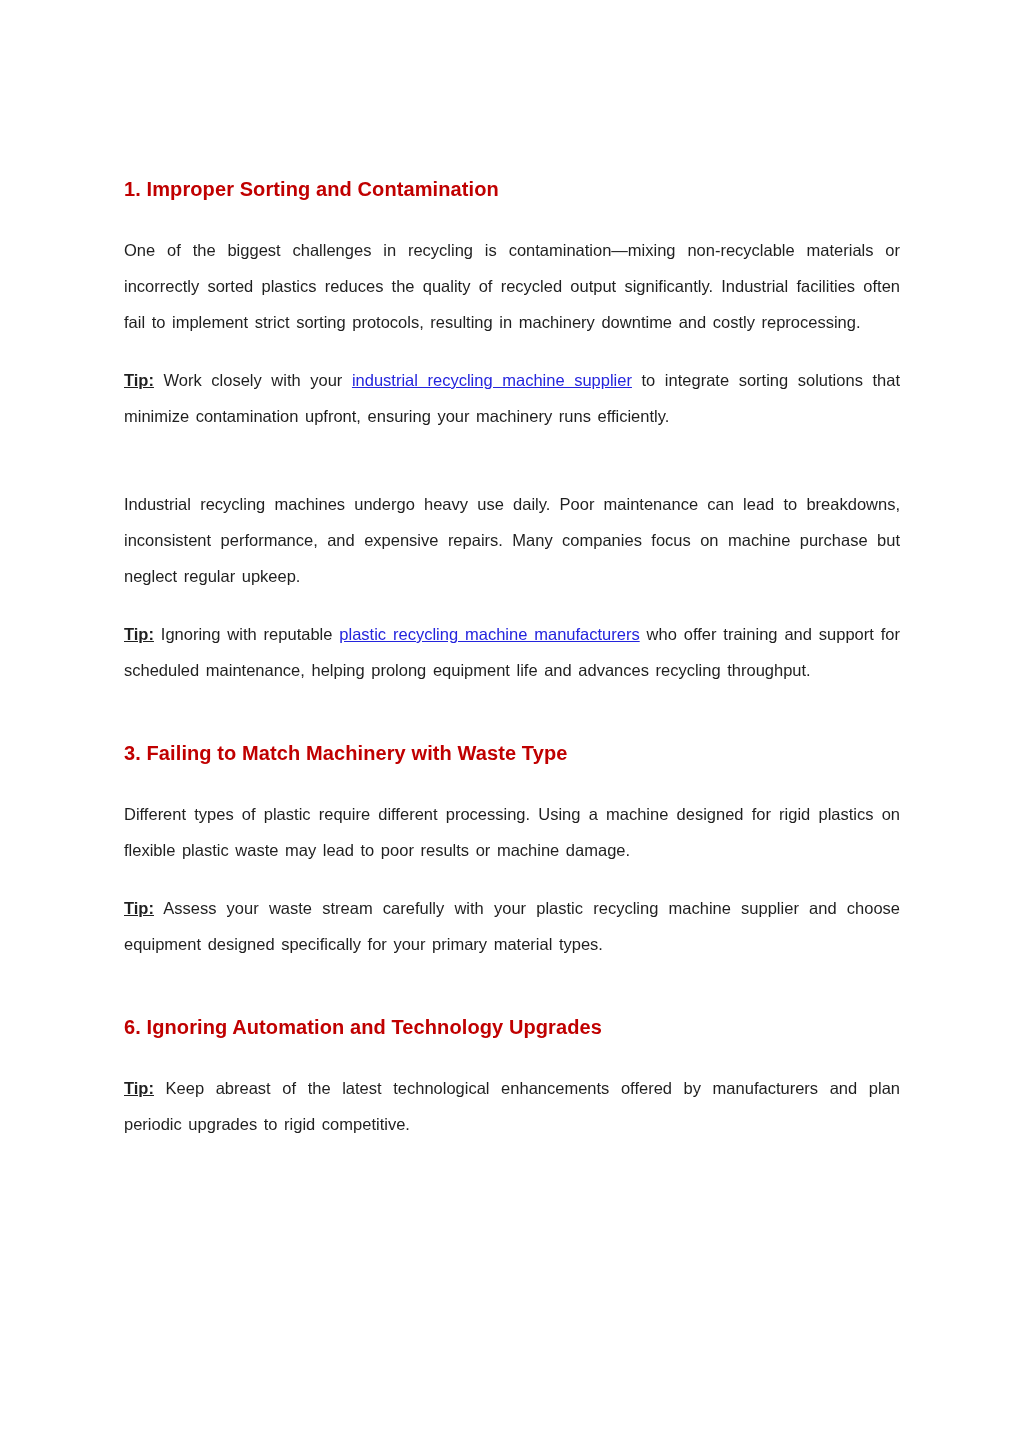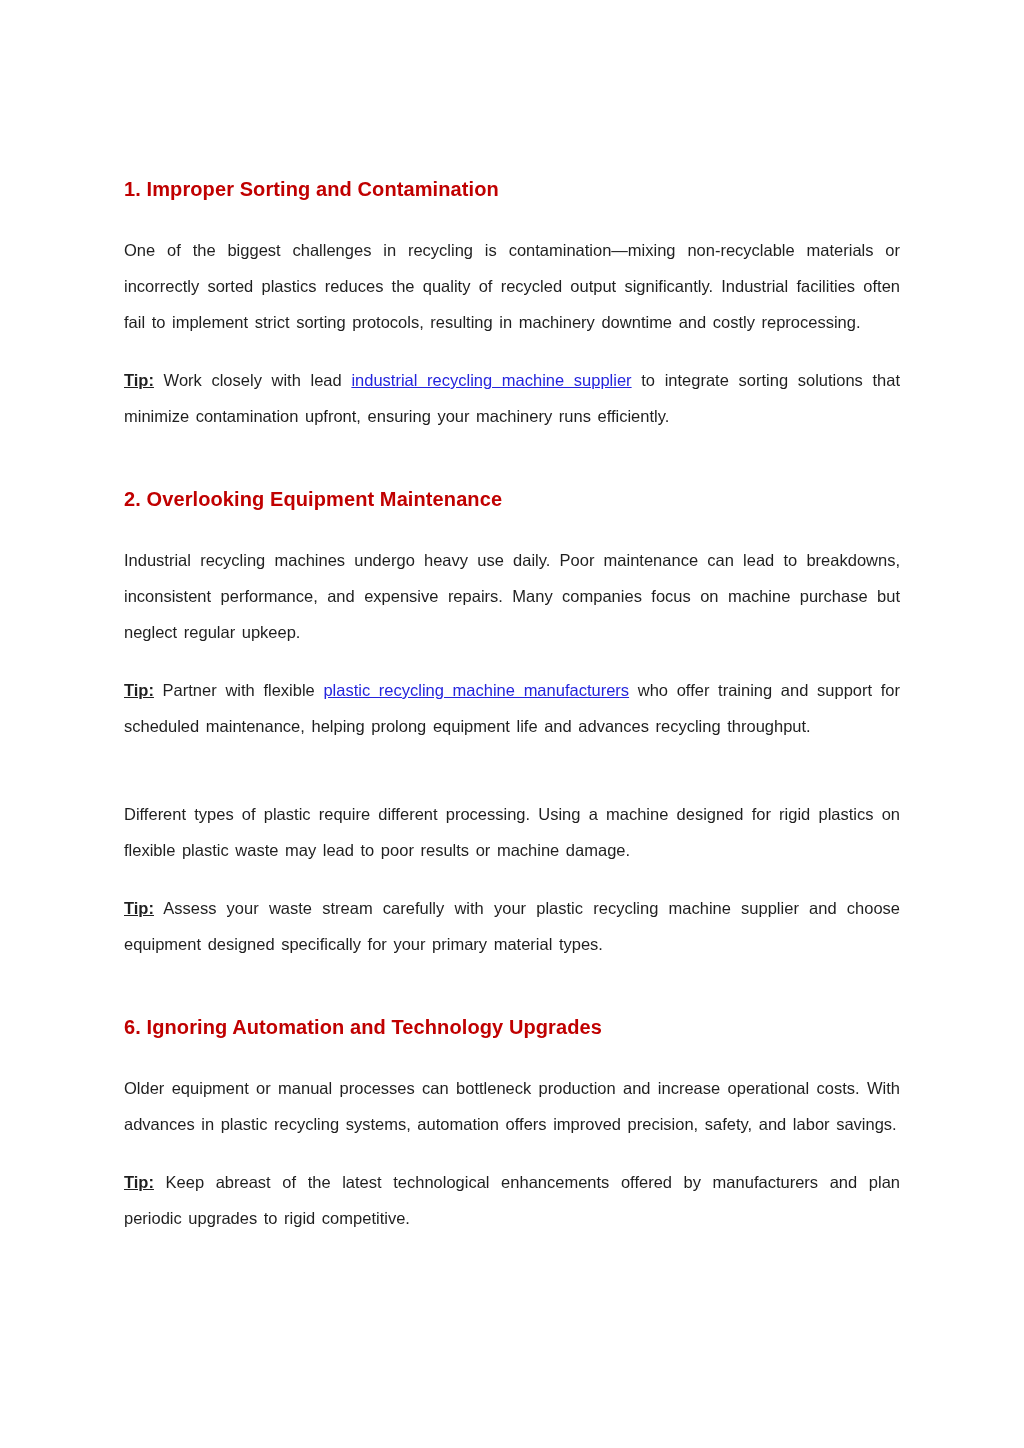--- a/index.html
+++ b/index.html
@@ -46,33 +46,32 @@
   }
 </style>
 </head>
 <body>
 
 <div class="page">
 
   <section class="doc-section">
     <h2 class="heading">1. Improper Sorting and Contamination</h2>
     <p class="body-para">One of the biggest challenges in recycling is contamination—mixing non-recyclable materials or incorrectly sorted plastics reduces the quality of recycled output significantly. Industrial facilities often fail to implement strict sorting protocols, resulting in machinery downtime and costly reprocessing.</p>
-    <p class="tip-para"><strong class="tip-label">Tip:</strong><span> Work closely with lead </span><a class="link" href="#">industrial recycling machine supplier</a><span> to integrate sorting solutions that minimize contamination upfront, ensuring your machinery runs efficiently.</span></p>
+    <p class="tip-para"><strong class="tip-label">Tip:</strong><span> Work closely with your </span><a class="link" href="#">industrial recycling machine supplier</a><span> to integrate sorting solutions that minimize contamination upfront, ensuring your machinery runs efficiently.</span></p>
   </section>
 
   <section class="doc-section">
-    <h2 class="heading">2. Overlooking Equipment Maintenance</h2>
     <p class="body-para">Industrial recycling machines undergo heavy use daily. Poor maintenance can lead to breakdowns, inconsistent performance, and expensive repairs. Many companies focus on machine purchase but neglect regular upkeep.</p>
-    <p class="tip-para"><strong class="tip-label">Tip:</strong><span> Partner with flexible </span><a class="link" href="#">plastic recycling machine manufacturers</a><span> who offer training and support for scheduled maintenance, helping prolong equipment life and advances recycling throughput.</span></p>
+    <p class="tip-para"><strong class="tip-label">Tip:</strong><span> Ignoring with reputable </span><a class="link" href="#">plastic recycling machine manufacturers</a><span> who offer training and support for scheduled maintenance, helping prolong equipment life and advances recycling throughput.</span></p>
   </section>
 
   <section class="doc-section">
+    <h2 class="heading">3. Failing to Match Machinery with Waste Type</h2>
     <p class="body-para">Different types of plastic require different processing. Using a machine designed for rigid plastics on flexible plastic waste may lead to poor results or machine damage.</p>
     <p class="tip-para"><strong class="tip-label">Tip:</strong><span> Assess your waste stream carefully with your plastic recycling machine supplier and choose equipment designed specifically for your primary material types.</span><span></span></p>
   </section>
 
   <section class="doc-section">
     <h2 class="heading">6. Ignoring Automation and Technology Upgrades</h2>
-    <p class="body-para">Older equipment or manual processes can bottleneck production and increase operational costs. With advances in plastic recycling systems, automation offers improved precision, safety, and labor savings.</p>
     <p class="tip-para"><strong class="tip-label">Tip:</strong><span> Keep abreast of the latest technological enhancements offered by manufacturers and plan periodic upgrades to rigid competitive.</span><span></span></p>
   </section>
 
 </div>
 
 </body></html>

